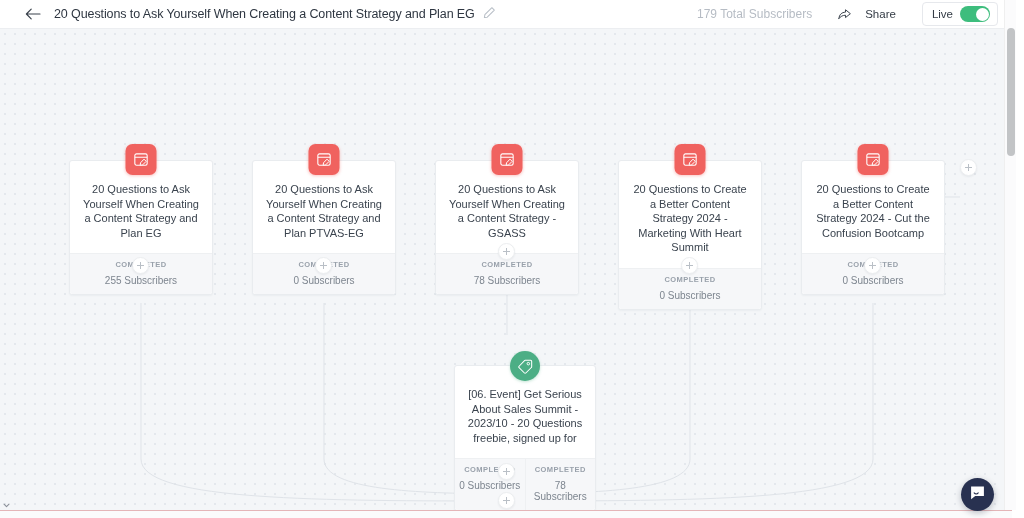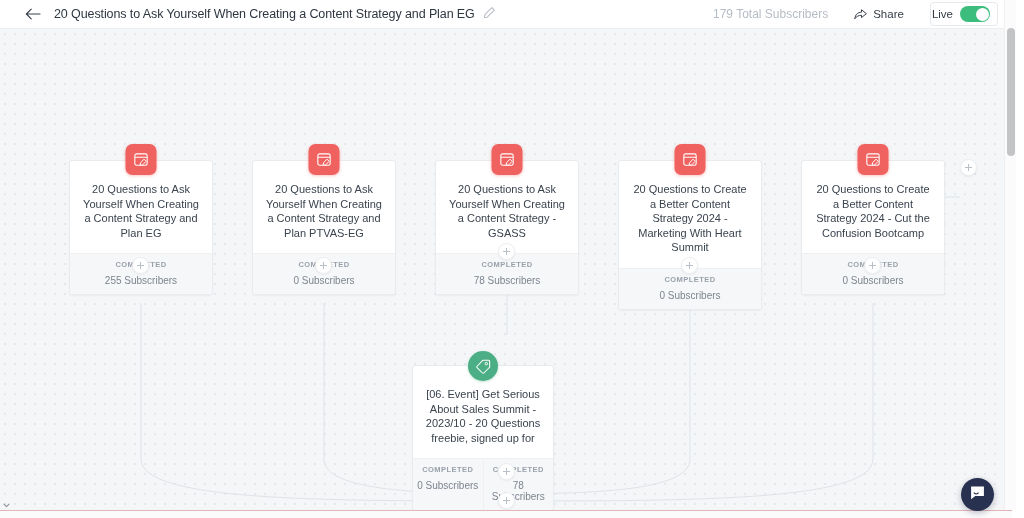--- a/index.html
+++ b/index.html
@@ -60,33 +60,33 @@
   }
   .subs-count {
     font-size: 12px;
     color: #b6bcc4;
     margin-right: 26px;
     white-space: nowrap;
   }
   .share-btn {
     display: flex;
     align-items: center;
-    gap: 5px;
+    gap: 13px;
     font-size: 11.5px;
     color: #333b45;
     margin-right: 26px;
     cursor: pointer;
   }
   .live-wrap {
     display: flex;
     align-items: center;
     gap: 7px;
     border: 1px solid #e6e8ec;
     border-radius: 4px;
-    padding: 3px 7px 3px 1px;
+    padding: 3px 7px 3px 9px;
     background: #fff;
     cursor: pointer;
   }
   .live-label { font-size: 11.5px; color: #333b45; }
   .toggle {
     width: 30px; height: 16px;
     border-radius: 9px;
     background: #3dbd7d;
     position: relative;
     flex: 0 0 auto;
@@ -410,21 +410,21 @@
       </div>
       <div class="node-title">20 Questions to Create a Better Content Strategy 2024 - Cut the Confusion Bootcamp</div>
       <div class="node-foot">
         <div class="foot-cell">
           <span class="foot-label">COMPLETED</span>
           <span class="foot-value">0 Subscribers</span>
         </div>
       </div>
     </div>
 
-    <div class="node" style="left:412px; top:336px; width:142px;">
+    <div class="node" style="left:454px; top:336px; width:142px;">
       <div class="node-badge badge-green">
         <svg width="15" height="15" viewBox="0 0 18 18" fill="none">
           <path d="M8.6 1.6H15.2c.7 0 1.2.5 1.2 1.2v6.6c0 .3-.1.6-.4.8l-6.6 6.6c-.5.5-1.2.5-1.7 0L1.3 10.4c-.5-.5-.5-1.2 0-1.7l6.5-6.7c.2-.2.5-.4.8-.4z" stroke="#ffffff" stroke-width="1.25" stroke-linejoin="round"></path>
           <circle cx="12.4" cy="5.6" r="1.5" stroke="#ffffff" stroke-width="1.2"></circle>
         </svg>
       </div>
       <div class="node-title">[06. Event] Get Serious About Sales Summit - 2023/10 - 20 Questions freebie, signed up for</div>
       <div class="node-foot">
         <div class="foot-cell">
           <span class="foot-label">COMPLETED</span>

